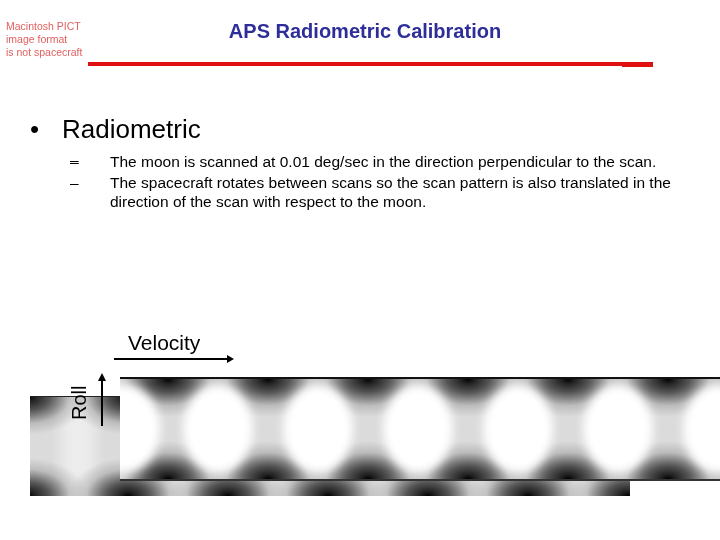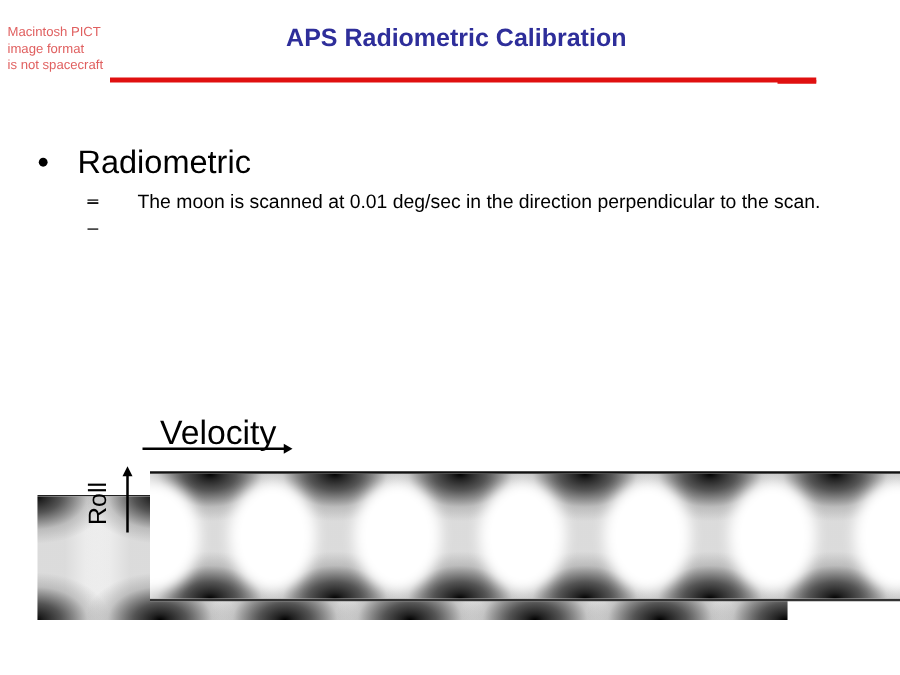--- a/index.html
+++ b/index.html
@@ -7,21 +7,21 @@
   .pict{position:absolute;left:6px;top:20px;width:82px;text-align:left;color:#e06060;font-size:10.5px;line-height:13px;font-family:"Liberation Sans",sans-serif;}
   .title{position:absolute;left:0;width:730px;top:20px;text-align:center;color:#2e2e9a;font-weight:bold;font-size:20px;font-family:"Liberation Sans",sans-serif;}
   .rule{position:absolute;left:88px;top:62px;width:565px;height:4px;background:#e01010;}
   .rule2{position:absolute;left:622px;top:64px;width:31px;height:3px;background:#e01010;}
   .bullet{position:absolute;left:30px;top:114px;font-size:26px;color:#000;}
   .bullet .dot{position:absolute;left:0;top:0;}
   .bullet .txt{position:absolute;left:32px;top:0;white-space:nowrap;}
   .subs{position:absolute;left:70px;top:150px;width:640px;font-size:15.5px;line-height:19px;color:#000;}
   .sub{position:relative;padding-left:40px;margin-bottom:2px;}
   .sub .dash{position:absolute;left:0;top:0;}
-  .vel-label{position:absolute;left:128px;top:331px;font-size:27px;color:#000;}
+  .vel-label{position:absolute;left:128px;top:331px;font-size:21px;color:#000;}
   .vel-arrow{position:absolute;left:114px;top:358px;width:114px;height:2px;background:#000;}
   .vel-arrow:after{content:"";position:absolute;right:-6px;top:-3px;border-left:7px solid #000;border-top:4px solid transparent;border-bottom:4px solid transparent;}
   .roll-label{position:absolute;left:60px;top:375px;width:40px;height:20px;font-size:20px;color:#000;transform:rotate(-90deg);transform-origin:left top;white-space:nowrap;}
   .roll-arrow{position:absolute;left:101px;top:380px;width:2px;height:46px;background:#000;}
   .roll-arrow:after{content:"";position:absolute;left:-3px;top:-7px;border-bottom:8px solid #000;border-left:4px solid transparent;border-right:4px solid transparent;}
   .strip{position:absolute;overflow:hidden;background:#fff;}
   .strip.back{left:30px;top:396px;width:600px;height:99px;border-top:1px solid #222;}
   .strip.front{left:120px;top:377px;width:600px;height:100px;border-top:2px solid #111;border-bottom:2px solid #333;}
   .node{position:absolute;width:120px;height:100%;top:0;
     background:
@@ -55,20 +55,21 @@
   </div>
   <div class="sub">
     <span class="dash">–</span>
   </div>
   <div class="sub">
     <span class="dash">–</span>
     <span>The moon is scanned at 0.01 deg/sec in the direction perpendicular to the scan.</span>
   </div>
   <div class="sub">
     <span class="dash">–</span>
+    <span>The spacecraft rotates between scans so the scan pattern is also translated in the direction of the scan with respect to the moon.</span>
   </div>
 </div>
 
 <div class="strip back">
   <div class="node" style="left:-62px"></div>
   <div class="node" style="left:38px"></div>
   <div class="node" style="left:138px"></div>
   <div class="node" style="left:238px"></div>
   <div class="node" style="left:338px"></div>
   <div class="node" style="left:438px"></div>

